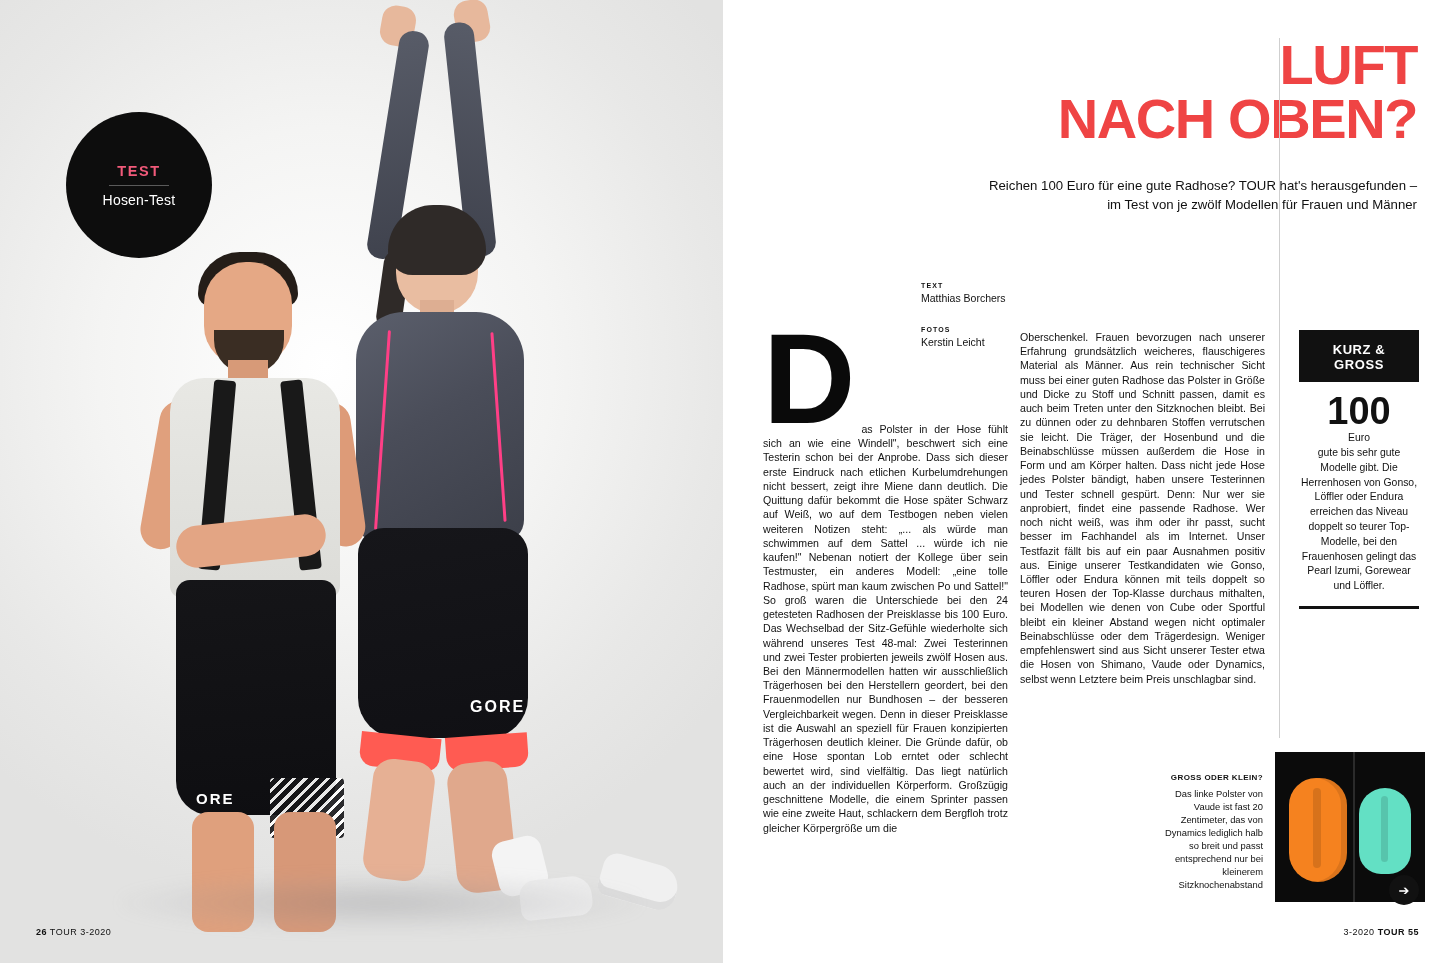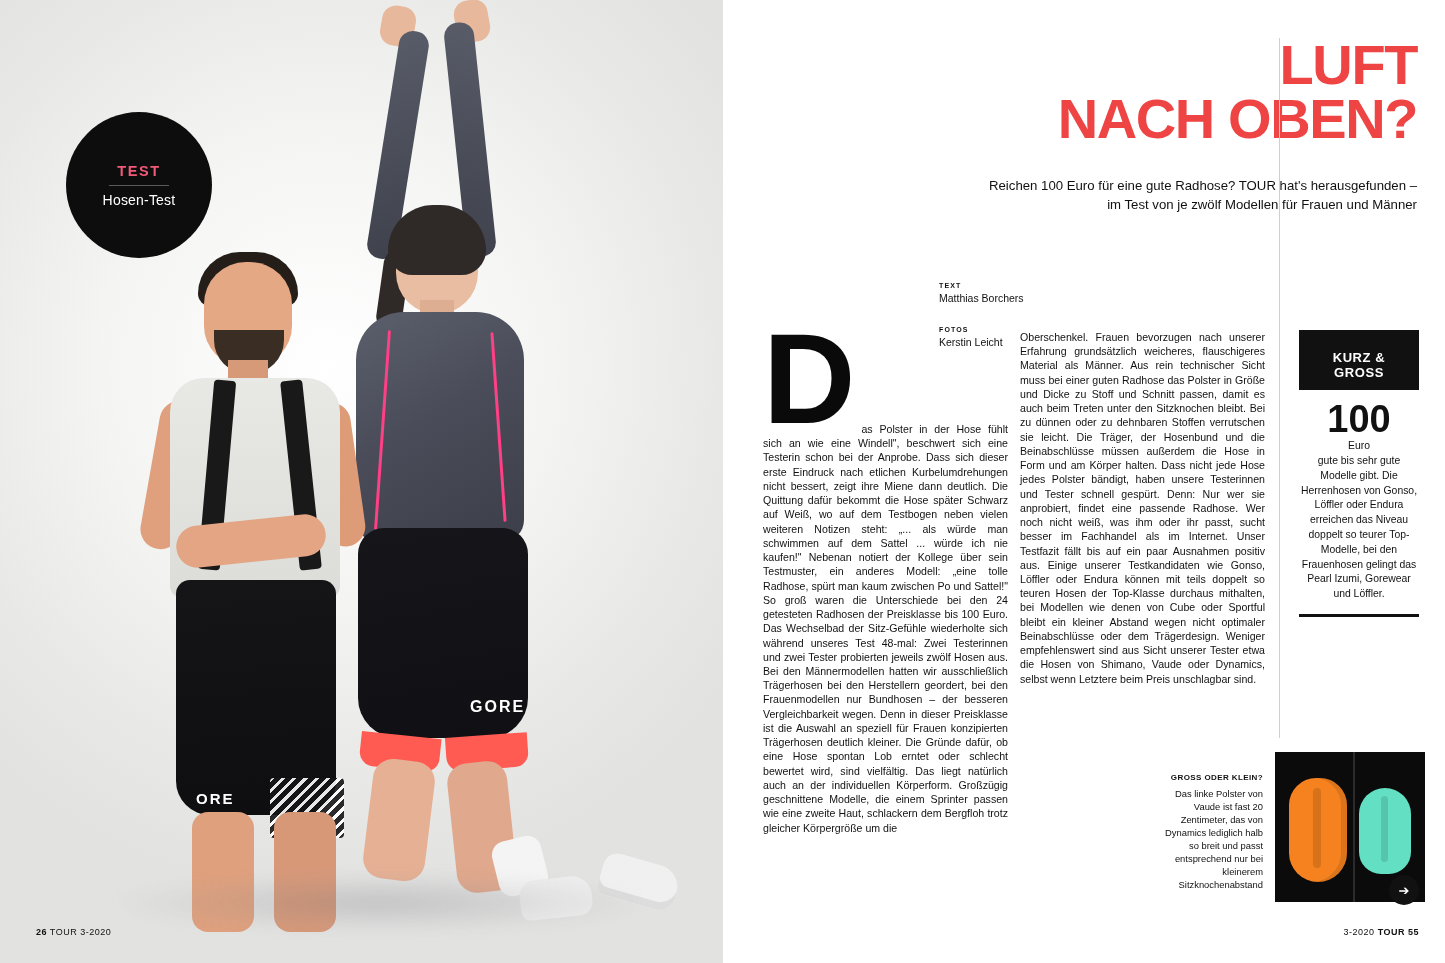--- a/index.html
+++ b/index.html
@@ -140,21 +140,21 @@
     line-height: 0.96;
     letter-spacing: -1.4px;
     color: #ef4444;
   }
   .deck {
     position: absolute; right: 28px; top: 176px; width: 430px;
     text-align: right;
     font-size: 13.2px; line-height: 1.45; color: #111;
   }
 
-  .credits { position: absolute; left: 216px; top: 282px; width: 120px; }
+  .credits { position: absolute; left: 198px; top: 282px; width: 120px; }
   .credit-block { margin-bottom: 22px; }
   .credit-label { font-size: 7px; font-weight: 700; letter-spacing: 1.1px; color: #111; margin-bottom: 3px; }
   .credit-name { font-size: 10.5px; color: #111; }
 
   .col { position: absolute; font-size: 10.6px; line-height: 1.345; color: #111; text-align: justify; hyphens: auto; }
   .col p { margin: 0; }
   .col-1 { left: 40px; top: 330px; width: 245px; }
   .col-2 { left: 297px; top: 330px; width: 245px; }
   .dropcap {
     float: left;
@@ -171,21 +171,21 @@
     background: #cfcfcf;
   }
 
   
   .kk {
     position: absolute; left: 576px; top: 330px; width: 120px;
     text-align: center;
   }
   .kk-head {
     background: #111; color: #fff; font-weight: 700; font-size: 13px;
-    letter-spacing: .6px; line-height: 1.18; padding: 20px 6px 9px;
+    letter-spacing: .6px; line-height: 1.18; padding: 12px 6px 9px;
   }
   .kk-body { font-size: 10.4px; line-height: 1.42; color: #111; margin-top: 10px; }
   .kk-big { font-size: 38px; font-weight: 700; line-height: 1.02; margin: 2px 0 1px; }
   .kk-rule { height: 3px; background: #111; margin-top: 12px; }
 
   
   .caption {
     position: absolute; left: 432px; top: 760px; width: 108px;
     text-align: right; font-size: 9.4px; line-height: 1.38; color: #111; margin-top: 12px;
   }

